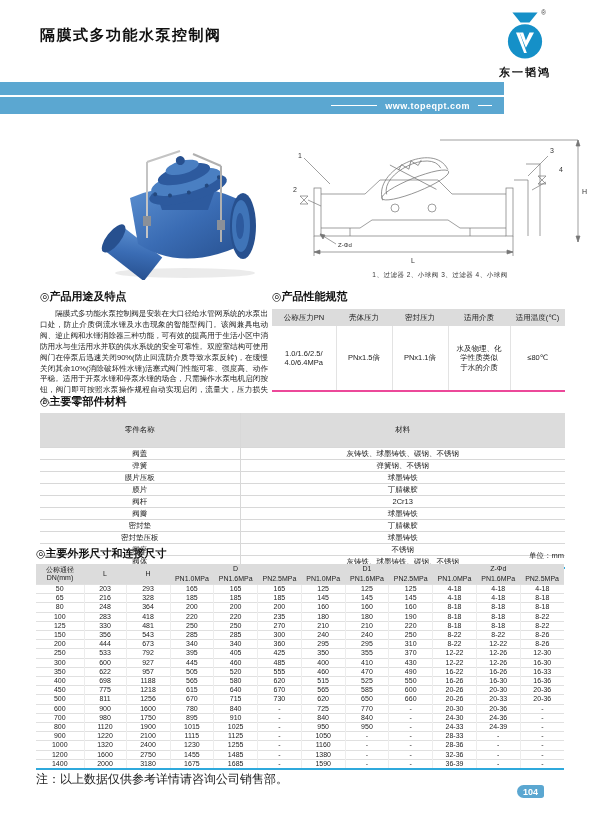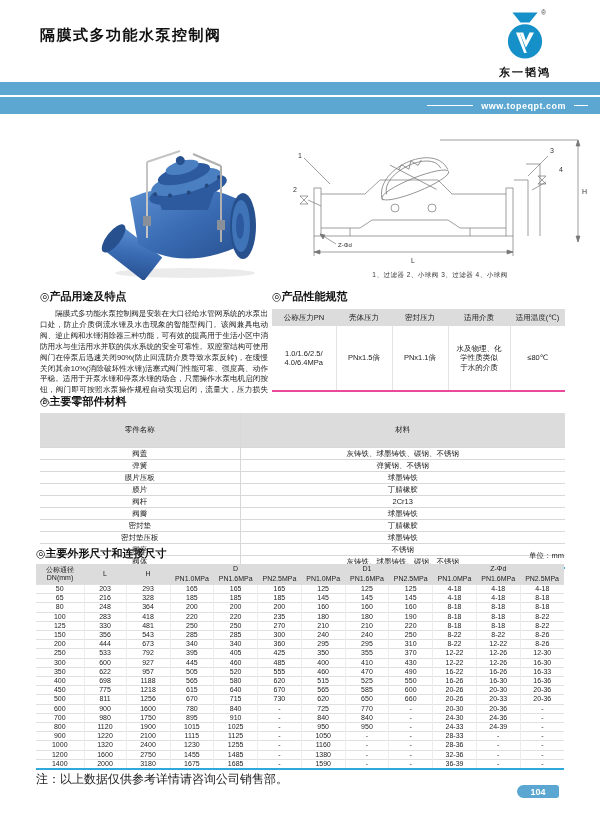--- a/index.html
+++ b/index.html
@@ -9,21 +9,21 @@
     font-family:"Liberation Sans","DejaVu Sans",sans-serif; color:#222;
   }
 
   
   .title { position:absolute; left:40px; top:26px; font-size:15px; font-weight:bold;
            letter-spacing:1.5px; color:#101010; }
   .logo { position:absolute; right:34px; top:8px; width:82px; text-align:center; }
   .logo svg { display:block; margin:0 auto; }
   .logo-name { font-size:11px; font-weight:bold; letter-spacing:2px; color:#101010; margin-top:1px; }
 
-  .banner { position:absolute; left:0; top:82px; width:600px; }
+  .banner { position:absolute; left:0; top:82px; width:504px; }
   .banner .b1 { height:13px; background:#5BA7D1; }
   .banner .gap { height:2px; background:#ffffff; }
   .banner .b2 { height:17px; background:#5BA7D1; display:flex; align-items:center;
                 justify-content:flex-end; padding-right:12px; }
   .banner .dash { height:1px; background:#ffffff; }
   .banner .dash.left { width:46px; }
   .banner .dash.right { width:14px; }
   .banner .site { color:#ffffff; font-size:9px; font-weight:bold; letter-spacing:0.5px; margin:0 8px; }
 
   
@@ -63,21 +63,21 @@
   .dims table { width:100%; border-collapse:collapse; table-layout:fixed; margin-top:3px;
                 border-bottom:2px solid #2FA9DC; }
   .dims th { background:#DCDCDC; font-weight:normal; font-size:7px; line-height:8px;
              padding:1px 0; white-space:pre-line; }
   .dims td { text-align:center; font-size:7px; height:8.2px; line-height:8.2px; padding:0;
              border-top:1px solid #e0e0e0; border-left:1px solid #ededed; color:#222; }
   .dims td:first-child { border-left:none; }
 
   .note { position:absolute; left:36px; top:771px; font-size:12px; color:#222; }
 
-  .badge { position:absolute; left:517px; top:785px; width:42px; height:13px; background:#5BA7D1;
+  .badge { position:absolute; left:517px; top:785px; width:27px; height:13px; background:#5BA7D1;
            border-radius:7px 3px 3px 7px; color:#ffffff; font-size:9px; font-weight:bold;
            display:flex; align-items:center; justify-content:center; }
 </style>
 </head>
 <body>
 
 <div class="page">
 
   <div class="title">隔膜式多功能水泵控制阀</div>
 

